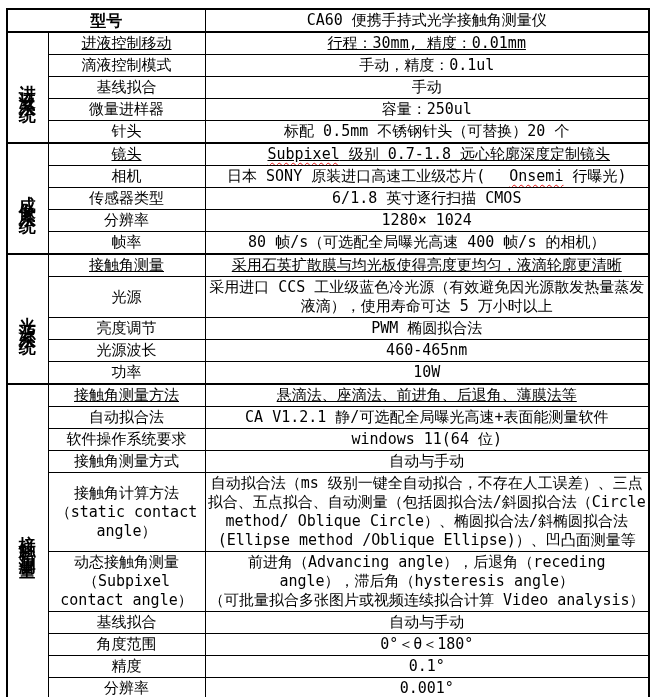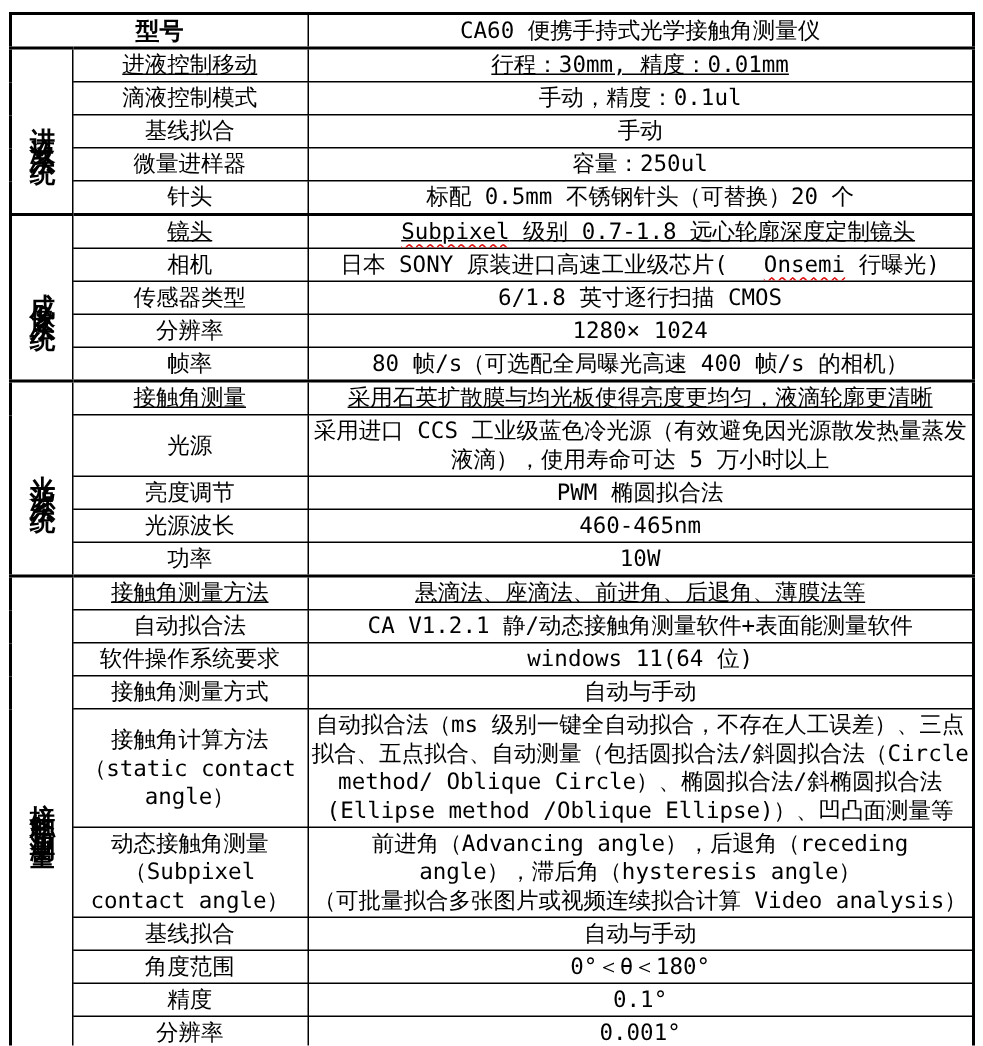--- a/index.html
+++ b/index.html
@@ -131,21 +131,21 @@
       <td>10W</td>
     </tr>
 
     <tr>
       <td class="group gtop" rowspan="10"><span class="group-label">接触角测量</span></td>
       <td class="gtop">接触角测量方法</td>
       <td class="gtop">悬滴法、座滴法、前进角、后退角、薄膜法等</td>
     </tr>
     <tr>
       <td>自动拟合法</td>
-      <td>CA V1.2.1 静/动态接触角测量软件+表面能测量软件</td>
+      <td>CA V1.2.1 静/可选配全局曝光高速+表面能测量软件</td>
     </tr>
     <tr>
       <td>软件操作系统要求</td>
       <td>windows 11(64 位)</td>
     </tr>
     <tr>
       <td>接触角测量方式</td>
       <td>自动与手动</td>
     </tr>
     <tr>

